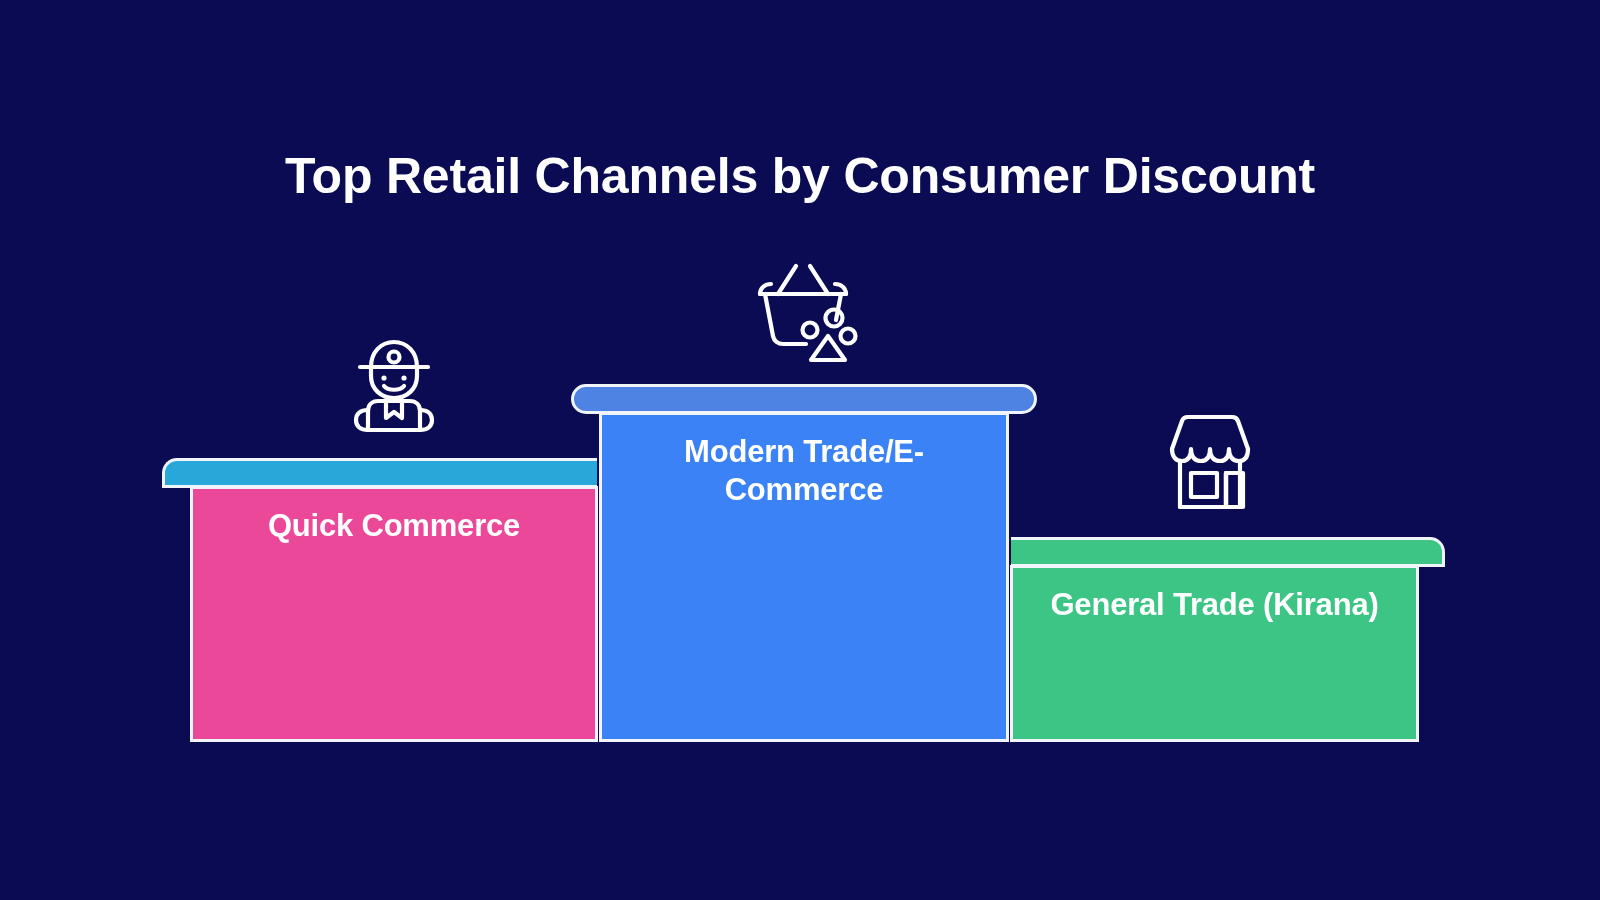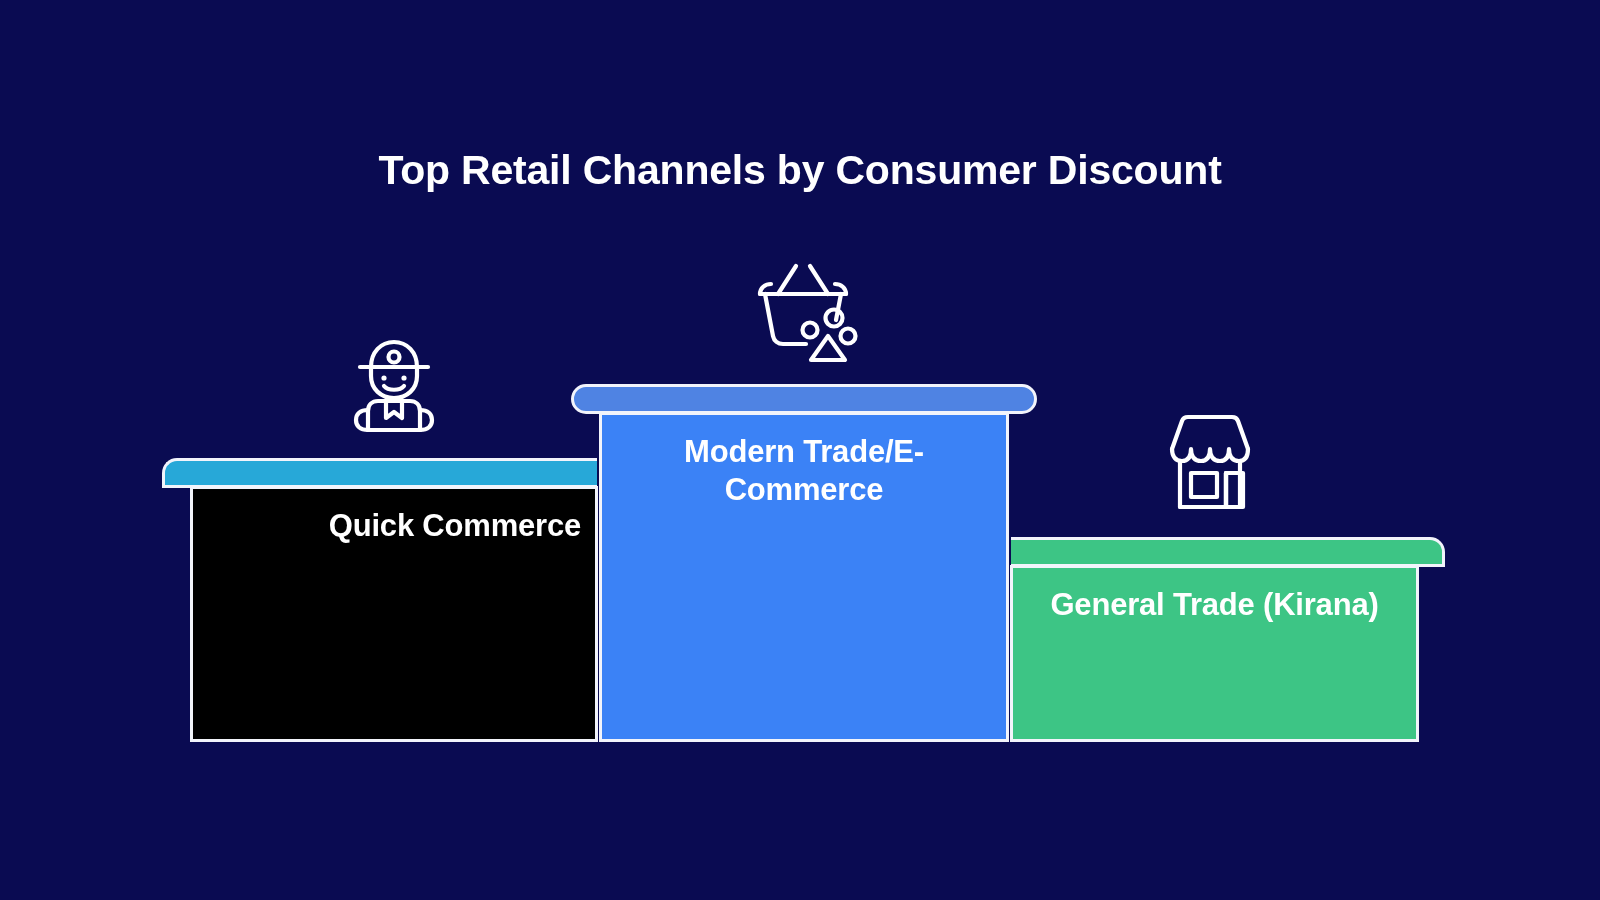--- a/index.html
+++ b/index.html
@@ -20,21 +20,21 @@
   }
 
   
   #chart-title {
     position: absolute;
     left: 0;
     top: 146px;
     width: 1600px;
     text-align: center;
     color: #ffffff;
-    font-size: 41px;
+    font-size: 50px;
     font-weight: bold;
     letter-spacing: -0.2px;
     line-height: 1.2;
     white-space: nowrap;
   }
 
   
   .podium {
     position: absolute;
   }
@@ -152,21 +152,21 @@
         <path d="M72 82 C80 82 84 86 84 92 C84 98 80 102 72 102"></path>
 
         <path d="M38 73 L38 90 L46 84 L54 90 L54 73"></path>
 
         <path d="M20 102 L72 102"></path>
       </svg>
     </div>
 
     <div class="podium-cap" id="podium-quick-cap" style="background: rgb(39, 168, 216);"></div>
 
-    <div class="podium-body" id="podium-quick-body" style="background: #000000; justify-content: flex-end;">
+    <div class="podium-body" id="podium-quick-body" style="background: #ec4899;">
       <div class="podium-label">Quick Commerce</div>
     </div>
   </div>
 
   <div class="podium">
 
     <div class="podium-icon" id="icon-modern">
       <svg width="118" height="118" viewBox="0 0 118 118" fill="none" stroke="#ffffff" stroke-width="4.2" stroke-linecap="round" stroke-linejoin="round">
 
         <path d="M34 44 L52 16"></path>

